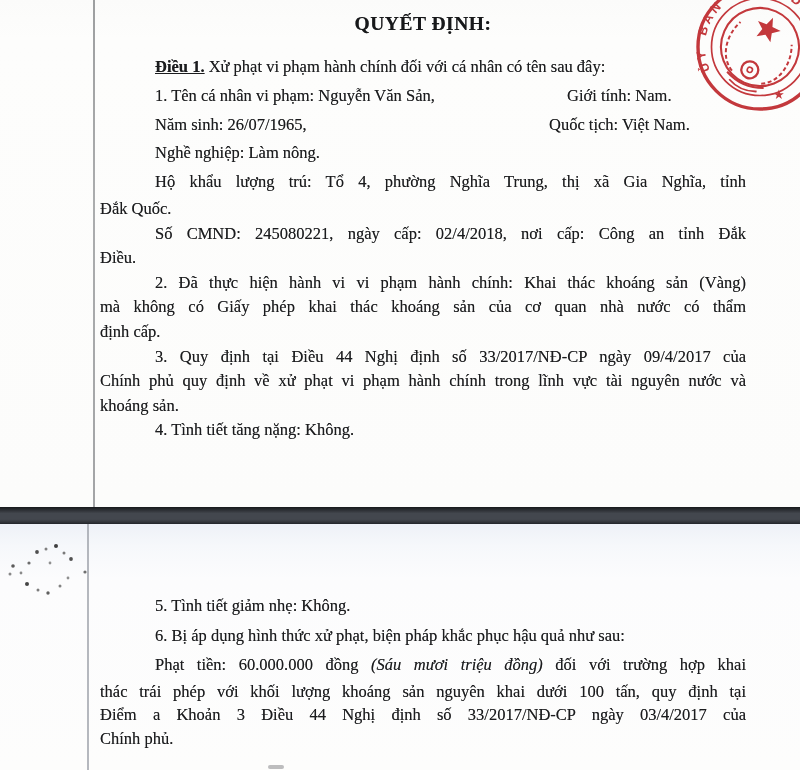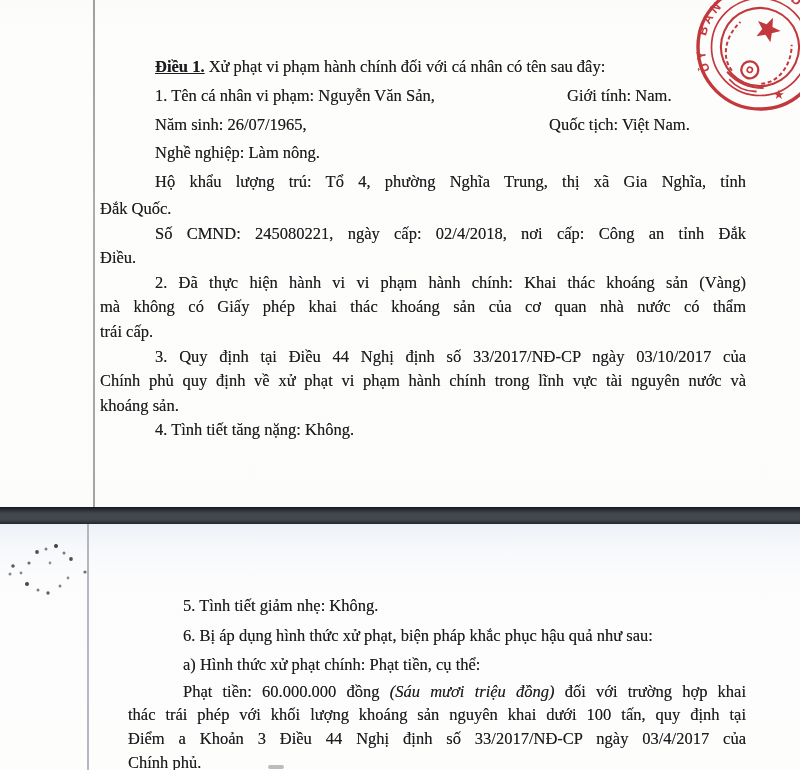--- a/index.html
+++ b/index.html
@@ -37,21 +37,21 @@
 
   
   .doc-title{position:absolute;left:100px;top:13px;width:646px;text-align:center;
              font-weight:bold;font-size:19.5px;letter-spacing:.5px;color:#17181a;}
   .textblock{position:absolute;left:100px;width:646px;color:#1b1c1e;font-size:16.5px;}
   #p1text{top:53px;}
   #p2text{top:591px;}
   .tl{position:relative;}
   #p1text .tl{line-height:28.8px;height:28.8px;}
   #p1text .tl:nth-child(n+6){line-height:24.6px;height:24.6px;}
-  #p2text .tl{line-height:29.5px;height:29.5px;margin-left:28px;}
+  #p2text .tl{line-height:29.5px;height:29.5px;}
   #p2text .tl:nth-child(n+4){line-height:23.8px;height:23.8px;}
   .tl.ind{padding-left:55px;}
   .tl.just{text-align:justify;text-align-last:justify;-moz-text-align-last:justify;}
   .tl .b{font-weight:bold;text-decoration:underline;}
   .tl .i{font-style:italic;}
   .tl .col2{position:absolute;top:0;white-space:nowrap;}
 
   
   .textblock, .doc-title{text-shadow:0 0 .5px rgba(20,20,22,.55);}
 
@@ -60,33 +60,34 @@
         filter:blur(.4px);opacity:.93;}
   .seal text{font-family:"Liberation Sans","DejaVu Sans",sans-serif;font-weight:bold;}
 </style>
 </head>
 <body>
 
 <div id="canvas">
 
   <div class="page1">
     <div class="vline"></div>
+    <div class="doc-title">QUYẾT ĐỊNH:</div>
     <div class="textblock" id="p1text">
         <div class="tl ind"><span class="b">Điều 1.</span><span> Xử phạt vi phạm hành chính đối với cá nhân có tên sau đây:</span></div>
         <div class="tl ind"><span>1. Tên cá nhân vi phạm: Nguyễn Văn Sản,</span><span class="col2" style="left: 467px;">Giới tính: Nam.</span></div>
         <div class="tl ind"><span>Năm sinh: 26/07/1965,</span><span class="col2" style="left: 449px;">Quốc tịch: Việt Nam.</span></div>
         <div class="tl ind"><span>Nghề nghiệp: Làm nông.</span></div>
         <div class="tl ind just"><span>Hộ khẩu lượng trú: Tổ 4, phường Nghĩa Trung, thị xã Gia Nghĩa, tỉnh</span></div>
         <div class="tl"><span>Đắk Quốc.</span></div>
         <div class="tl ind just"><span>Số CMND: 245080221, ngày cấp: 02/4/2018, nơi cấp: Công an tỉnh Đắk</span></div>
         <div class="tl"><span>Điều.</span></div>
         <div class="tl ind just"><span>2. Đã thực hiện hành vi vi phạm hành chính: Khai thác khoáng sản (Vàng)</span></div>
         <div class="tl just"><span>mà không có Giấy phép khai thác khoáng sản của cơ quan nhà nước có thẩm</span></div>
-        <div class="tl"><span>trái cấp.</span></div>
-        <div class="tl ind just"><span>3. Quy định tại Điều 44 Nghị định số 33/2017/NĐ-CP ngày 03/10/2017 của</span></div>
+        <div class="tl"><span>định cấp.</span></div>
+        <div class="tl ind just"><span>3. Quy định tại Điều 44 Nghị định số 33/2017/NĐ-CP ngày 09/4/2017 của</span></div>
         <div class="tl just"><span>Chính phủ quy định về xử phạt vi phạm hành chính trong lĩnh vực tài nguyên nước và</span></div>
         <div class="tl"><span>khoáng sản.</span></div>
         <div class="tl ind"><span>4. Tình tiết tăng nặng: Không.</span></div>
       </div>
 
     <svg class="seal" viewBox="0 0 115 150" xmlns="http://www.w3.org/2000/svg">
       <g stroke="#bf2a2e" fill="none">
         <circle cx="72" cy="67" r="62" stroke-width="3.4"></circle>
         <circle cx="72" cy="67" r="48.5" stroke-width="1.7"></circle>
         <g transform="rotate(24 72 67)">
@@ -112,21 +113,20 @@
 
   <div class="divider"></div>
 
   <div class="page2">
     <div class="vline"></div>
   </div>
   <div class="speckles"></div>
   <div class="textblock" id="p2text">
       <div class="tl ind"><span>5. Tình tiết giảm nhẹ: Không.</span></div>
       <div class="tl ind"><span>6. Bị áp dụng hình thức xử phạt, biện pháp khắc phục hậu quả như sau:</span></div>
-      <div class="tl ind"><span>a) Hình thức xử phạt chính: Phạt tiền, cụ thể:</span></div>
       <div class="tl ind just"><span>Phạt tiền: 60.000.000 đồng </span><span class="i">(Sáu mươi triệu đồng)</span><span> đối với trường hợp khai</span></div>
       <div class="tl just"><span>thác trái phép với khối lượng khoáng sản nguyên khai dưới 100 tấn, quy định tại</span></div>
       <div class="tl just"><span>Điểm a Khoản 3 Điều 44 Nghị định số 33/2017/NĐ-CP ngày 03/4/2017 của</span></div>
       <div class="tl"><span>Chính phủ.</span></div>
     </div>
   <div class="bottom-artifact"></div>
 
 </div>
 
 </body></html>

